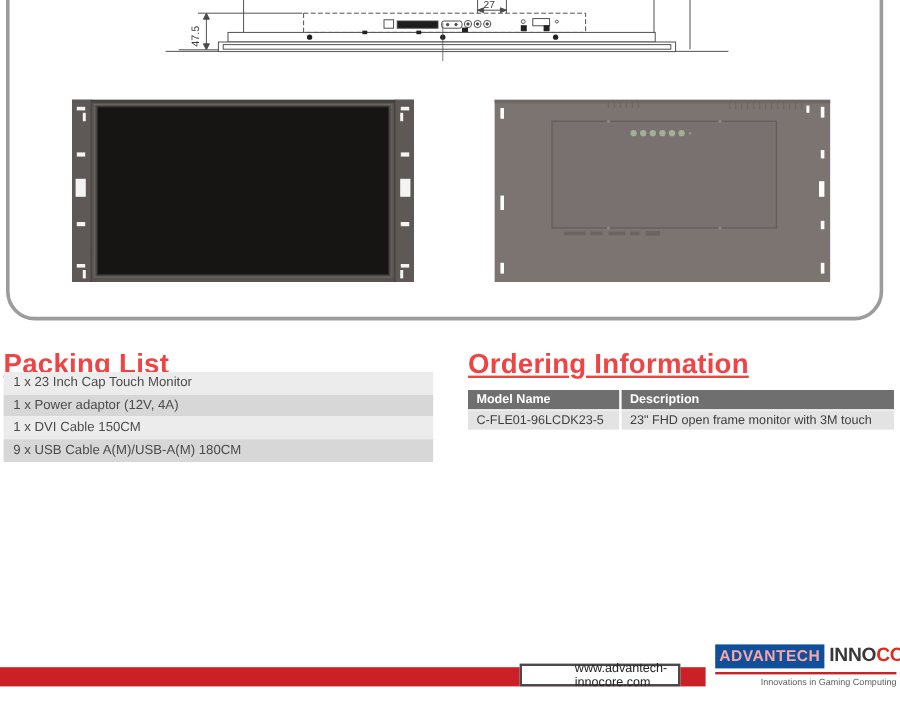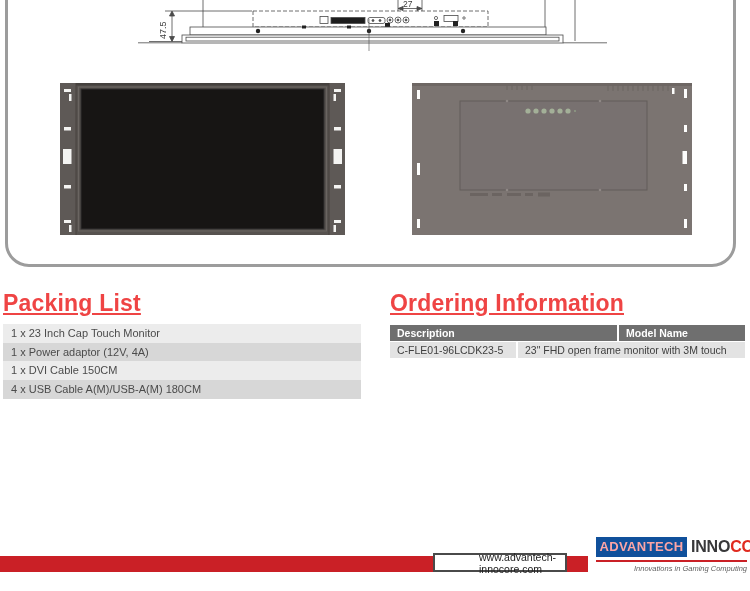--- a/index.html
+++ b/index.html
@@ -17,21 +17,21 @@
   .front-svg   { position:absolute; left:60px;  top:83px; }
   .rear-svg    { position:absolute; left:412px; top:83px; }
 
   .section-title {
     position:absolute; font-size:23px; font-weight:bold;
     color:#ef4444; letter-spacing:0.2px;text-decoration:underline;
   }
   .title-packing  { left:3px;   top:290px; }
   .title-ordering { left:390px; top:290px; }
 
-  .packing-list { position:absolute; left:3px; top:324px; width:358px; }
+  .packing-list { position:absolute; left:3px; top:310px; width:358px; }
   .packing-row {
     height:18.7px; line-height:18.7px; padding-left:8px;
     font-size:11px; color:#4b4b4b; white-space:nowrap; overflow:hidden;
   }
   .packing-row:nth-child(odd)  { background:#ececec; }
   .packing-row:nth-child(even) { background:#d7d7d7; }
 
   .order-table { position:absolute; left:390px; top:325px; width:355px; }
   .t-row { display:flex; gap:2px; }
   .t-row + .t-row { margin-top:1px; }
@@ -61,21 +61,21 @@
     letter-spacing:0.4px; text-align:center; line-height:20px;
   }
   .logo-innocore {
     position:absolute; left:691px; top:537px; height:20px; line-height:20px;
     font-size:16px; font-weight:800; letter-spacing:-0.2px; white-space:nowrap;
   }
   .inno { color:#38383a; } .core { color:#e02a1f; }
   .logo-rule { position:absolute; left:596px; top:560px; width:151px; height:2px; background:#ca2026; }
   .logo-tagline {
     position:absolute; left:586px; top:564px; width:161px; text-align:right;
-    font-size:7.5px; font-style:italic; color:#5f5f5f;
+    font-size:7.5px; color:#5f5f5f;
   }
 </style>
 </head>
 <body>
 
 <div class="spec-card"></div>
 
 <svg class="drawing-svg" width="480" height="53" viewBox="0 0 480 53">
   <g stroke="#4a4a4a" stroke-width="0.8" fill="none">
 
@@ -205,28 +205,28 @@
       <rect x="126" y="109.5" width="12" height="4"></rect>
     </g>
   </g>
 </svg>
 
 <h2 class="section-title title-packing">Packing List</h2>
 <div class="packing-list">
   <div class="packing-row">1 x 23 Inch Cap Touch Monitor</div>
   <div class="packing-row">1 x Power adaptor (12V, 4A)</div>
   <div class="packing-row">1 x DVI Cable 150CM</div>
-  <div class="packing-row">4 x USB Cable A(M)/USB-A(M) 180CM</div>
+  <div class="packing-row">9 x USB Cable A(M)/USB-A(M) 180CM</div>
 </div>
 
 <h2 class="section-title title-ordering">Ordering Information</h2>
 <div class="order-table">
   <div class="t-row t-head">
+    <div class="t-cell c-model">Model Name</div>
     <div class="t-cell c-desc">Description</div>
-    <div class="t-cell c-model">Model Name</div>
   </div>
   <div class="t-row t-body">
     <div class="t-cell c-model">C-FLE01-96LCDK23-5</div>
     <div class="t-cell c-desc">23" FHD open frame monitor with 3M touch</div>
   </div>
 </div>
 
 <div class="red-bar"></div>
 <div class="url-box">www.advantech-innocore.com</div>
 <div class="logo-advantech">ADVANTECH</div>

